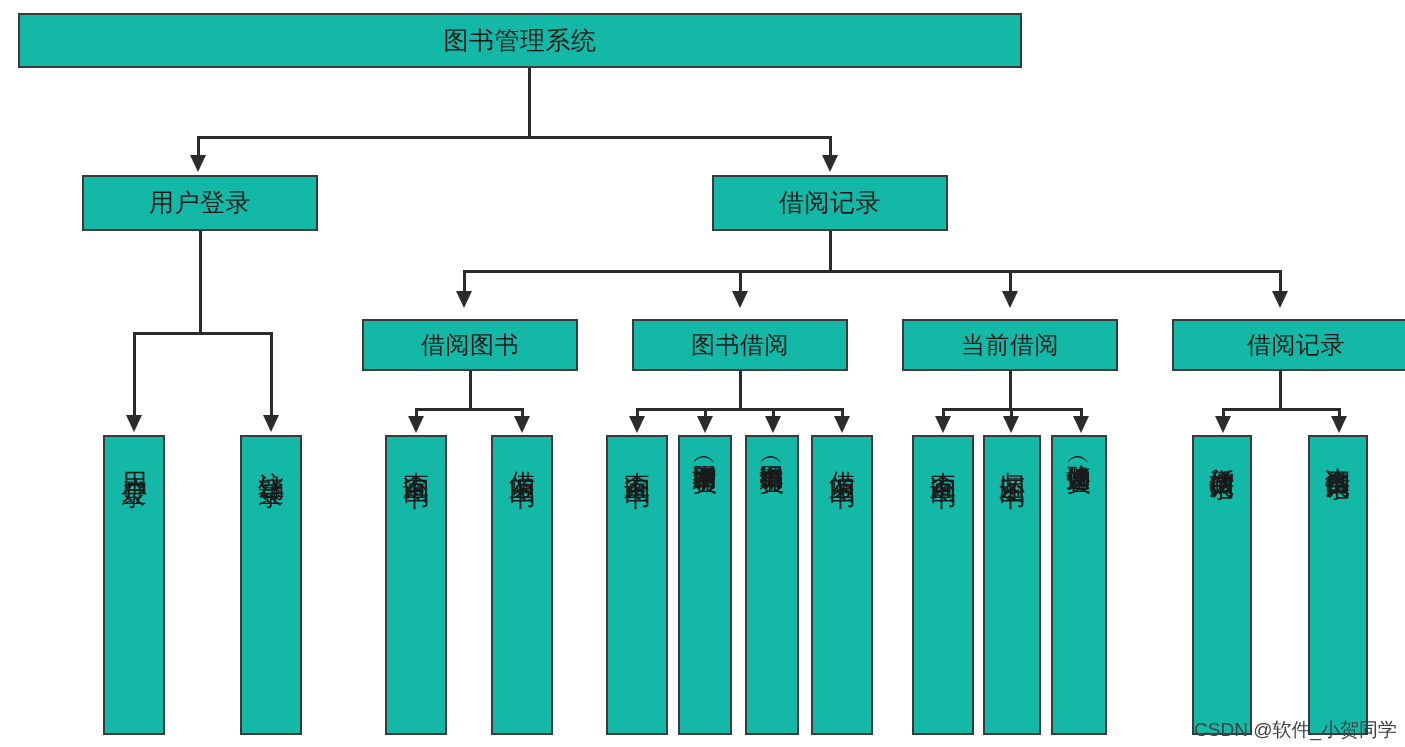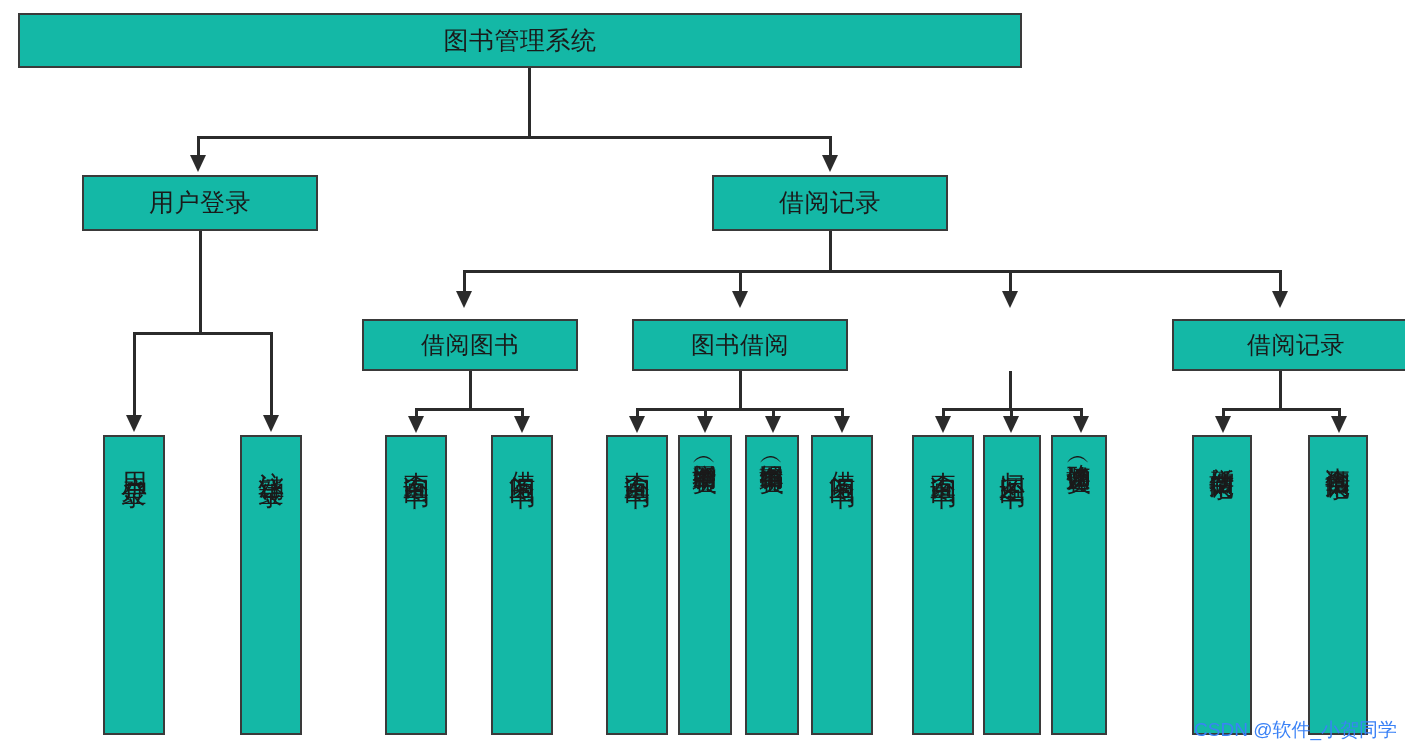--- a/index.html
+++ b/index.html
@@ -69,21 +69,21 @@
     border-right: 8px solid transparent;
     border-top: 17px solid #2b2b2b;
   }
 
   
   #watermark {
     position: absolute;
     right: 8px;
     bottom: 4px;
     font-size: 19px;
-    color: #3b82f6;
+    color: #404040;
     white-space: nowrap;
     pointer-events: none;
   }
 </style>
 </head>
 <body>
 
 <div id="canvas">
 
   <div class="node root" style="left:18px; top:13px; width:1004px; height:55px;">
@@ -128,20 +128,23 @@
   <div class="arrow" style="left:1002px; top:291px;"></div>
 
   <div class="vline" style="left:1279px; top:270px; height:24px;"></div>
   <div class="arrow" style="left:1272px; top:291px;"></div>
 
   <div class="node lvl2" style="left:362px; top:319px; width:216px; height:52px;">
     <span class="label">借阅图书</span>
   </div>
   <div class="node lvl2" style="left:632px; top:319px; width:216px; height:52px;">
     <span class="label">图书借阅</span>
+  </div>
+  <div class="node lvl2" style="left:902px; top:319px; width:216px; height:52px;">
+    <span class="label">当前借阅</span>
   </div>
   <div class="node lvl2" style="left:1172px; top:319px; width:248px; height:52px;">
     <span class="label">借阅记录</span>
   </div>
 
   <div class="vline" style="left:469px; top:371px; height:38px;"></div>
   <div class="hline" style="left:415px; top:408px; width:108px;"></div>
   <div class="vline" style="left:415px; top:408px; height:12px;"></div>
   <div class="arrow" style="left:408px; top:416px;"></div>
   <div class="vline" style="left:521px; top:408px; height:12px;"></div>

